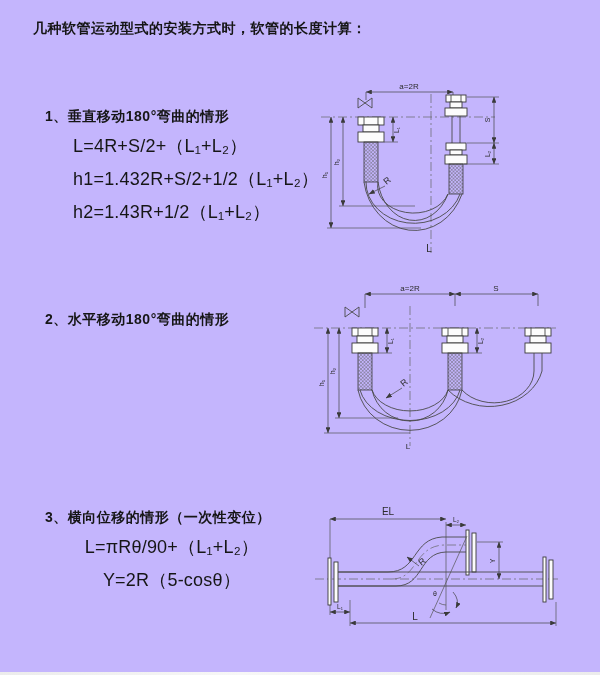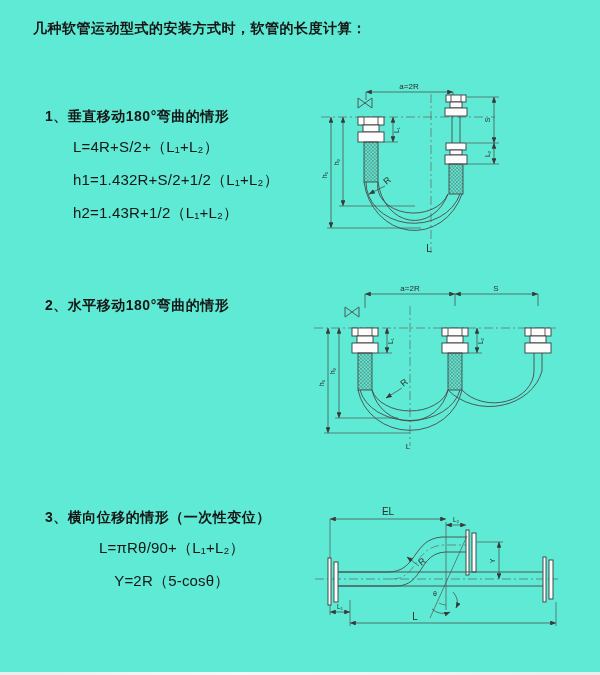--- a/index.html
+++ b/index.html
@@ -1,30 +1,30 @@
 <!DOCTYPE html>
 <html><head>
 <meta charset="utf-8">
 <style>
   html,body{margin:0;padding:0;background:#ffffff;}
   .page{
-    position:relative;width:600px;height:675px;background:#5eead4;overflow:hidden;
+    position:relative;width:600px;height:675px;background:#c4b5fd;overflow:hidden;
     font-family:"Liberation Sans","DejaVu Sans",sans-serif;color:#161616;
   }
   .doc-title{
     position:absolute;left:33px;top:20px;font-size:14px;font-weight:bold;
     letter-spacing:0.5px;white-space:nowrap;
   }
   .section{position:absolute;left:45px;}
   .sec-1{top:108px;}
-  .sec-2{top:297px;}
+  .sec-2{top:311px;}
   .sec-3{top:509px;text-align:center;}
   .sec-heading{font-size:14px;font-weight:bold;letter-spacing:0.5px;margin:0 0 4px 0;white-space:nowrap;}
   .formulas{margin-left:28px;}
-  .formula{font-size:15px;line-height:33px;white-space:nowrap;letter-spacing:0.2px;}
+  .formula{font-size:18px;line-height:33px;white-space:nowrap;letter-spacing:0.2px;}
   .diagram{position:absolute;}
   .dg-1{left:303px;top:70px;}
   .dg-2{left:298px;top:278px;}
   .dg-3{left:300px;top:492px;}
   svg{display:block;}
   svg text{font-family:"Liberation Sans","DejaVu Sans",sans-serif;fill:#2b2b2b;}
   .tln{stroke:#4a4a4a;stroke-width:0.9;fill:none;}
   .thin{stroke:#555;stroke-width:0.7;fill:none;}
   .cline{stroke:#666;stroke-width:0.7;fill:none;stroke-dasharray:9 3 2 3;}
   .fit{fill:#fcfcfc;stroke:#3a3a3a;stroke-width:0.9;}

